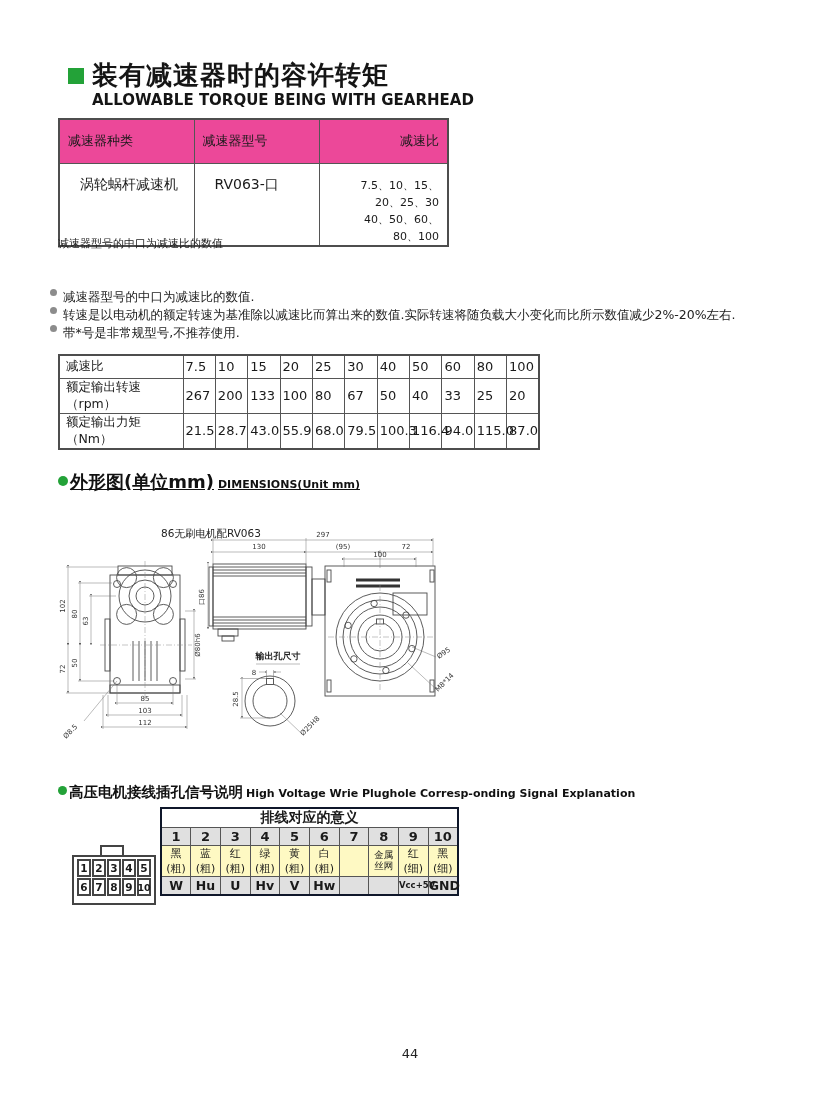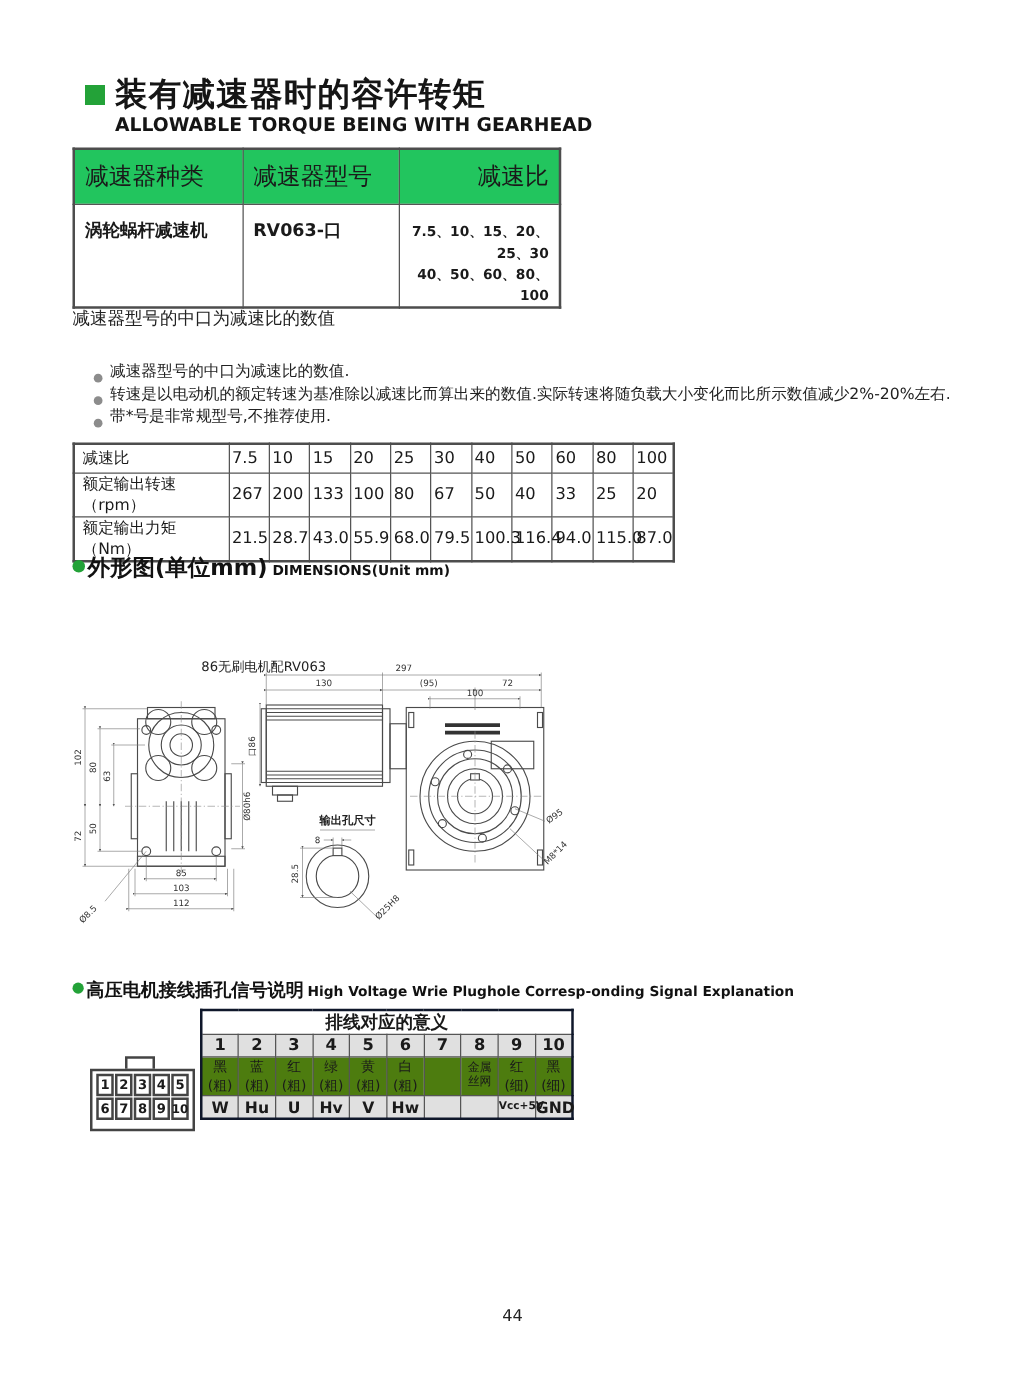--- a/index.html
+++ b/index.html
@@ -12,57 +12,57 @@
   .title-sq { left:68px; top:68px; width:16px; height:16px; background:#23a238; }
   .title-cn { left:92px; top:58px; font-size:26px; font-weight:bold; letter-spacing:1px; color:#151515; }
   .title-en { left:92px; top:91px; font-size:15px; font-weight:bold; color:#151515; }
 
   
   table { border-collapse:collapse; table-layout:fixed; }
   td,th { border:1px solid #555; font-weight:normal; }
 
   
   .t1 { left:58px; top:118px; width:389px; border:2px solid #4d4d4d; }
-  .t1 th { background:#22c55e; height:44px; font-size:19px; text-align:left; padding:0 8px; }
+  .t1 th { background:#ec4899; height:44px; font-size:13px; text-align:left; padding:0 8px; }
   .t1 th.r { text-align:right; }
-  .t1 td { height:70px; vertical-align:top; padding:12px 8px 0 8px; font-size:14px; font-weight:bold; }
+  .t1 td { height:70px; vertical-align:top; padding:12px 8px 0 20px; font-size:14px; font-weight:normal; }
   .t1 td.ratios { font-size:11px; text-align:right; line-height:1.55; padding-top:13px; }
-  .t1-caption { left:58px; top:246px; font-size:14px; color:#222; }
-
-  
-  .note { left:75px; font-size:12.5px; color:#222; display:flex; align-items:flex-end; }
+  .t1-caption { left:58px; top:236px; font-size:11px; color:#222; }
+
+  
+  .note { left:50px; font-size:12.5px; color:#222; display:flex; align-items:flex-start; }
   .note .dot { width:7px; height:7px; border-radius:50%; background:#8c8c8c; margin-right:6px; flex:0 0 auto; }
 
   
   .t2 { left:58px; top:354px; width:482px; border:2px solid #4d4d4d; }
   .t2 td { height:23px; font-size:13px; text-align:left; padding:0 2px; }
   .t2 td.lbl { text-align:left; padding-left:6px; width:124px; font-size:12.5px; }
 
   
   .sec-dot { display:inline-block; width:10px; height:10px; border-radius:50%; background:#23a238; margin-right:2px; vertical-align:2px; }
-  .sec1 { left:58px; top:442px; font-size:18px; font-weight:bold; color:#111; }
+  .sec1 { left:58px; top:470px; font-size:18px; font-weight:bold; color:#111;text-decoration:underline; }
   .sec1 .en { font-size:11px; margin-left:4px; }
   .sec1-sub { left:60px; top:495px; font-size:13px; color:#222; }
   .sec1-sub .en { font-size:12px; font-weight:bold; }
   .sec2 { left:58px; top:783px; font-size:14.5px; font-weight:bold; color:#111; }
   .sec2 .en { font-size:11px; margin-left:3px; }
 
   
   .plug { left:72px; top:845px; width:84px; height:62px; }
   .plug .tab { position:absolute; left:28px; top:0; width:24px; height:12px; border:2.5px solid #444; background:#fff; }
   .plug .body { position:absolute; left:0; top:10px; width:84px; height:50px; border:2.5px solid #444; background:#fff; padding:2px 1px; }
   .pin-row { display:flex; gap:1px; justify-content:center; margin-bottom:1px; }
   .pin { width:14px; height:18px; border:2px solid #444; font-size:10.5px; font-weight:bold; display:flex; align-items:center; justify-content:center; }
 
   
   .t3 { left:160px; top:807px; width:297px; border:2px solid #0f172a; }
   .t3 td { text-align:center; }
   .t3 .ttl { height:19px; font-size:14px; font-weight:bold; background:#fff; }
   .t3 .num td { height:18px; background:#e0e0e0; font-size:13px; font-weight:bold; }
-  .t3 .wire td { height:31px; background:#4d7c0f; font-size:11px; padding:0 1px; }
+  .t3 .wire td { height:31px; background:#fef9c3; font-size:11px; padding:0 1px; }
   .t3 .wire td.small { font-size:9.5px; line-height:1.15; }
   .t3 .sig td { height:18px; background:#e0e0e0; font-size:12.5px; font-weight:bold; }
   .t3 .sig td.tiny { font-size:8.5px; }
 
   
   .drawing { left:56px; top:522px; width:404px; height:242px; }
   .dim { font-size:7px; fill:#333; font-family:"DejaVu Sans",sans-serif; }
   .dimcjk { font-size:9px; fill:#222; font-weight:bold; font-family:"DejaVu Sans",sans-serif; }
   .dwg-title { font-size:10.5px; fill:#222; font-family:"DejaVu Sans",sans-serif; }
 

